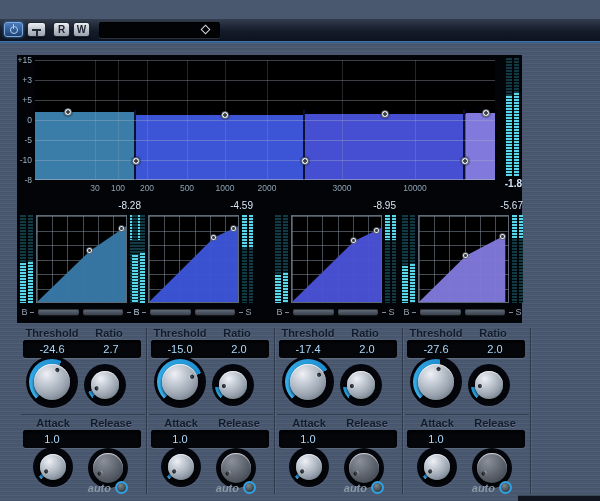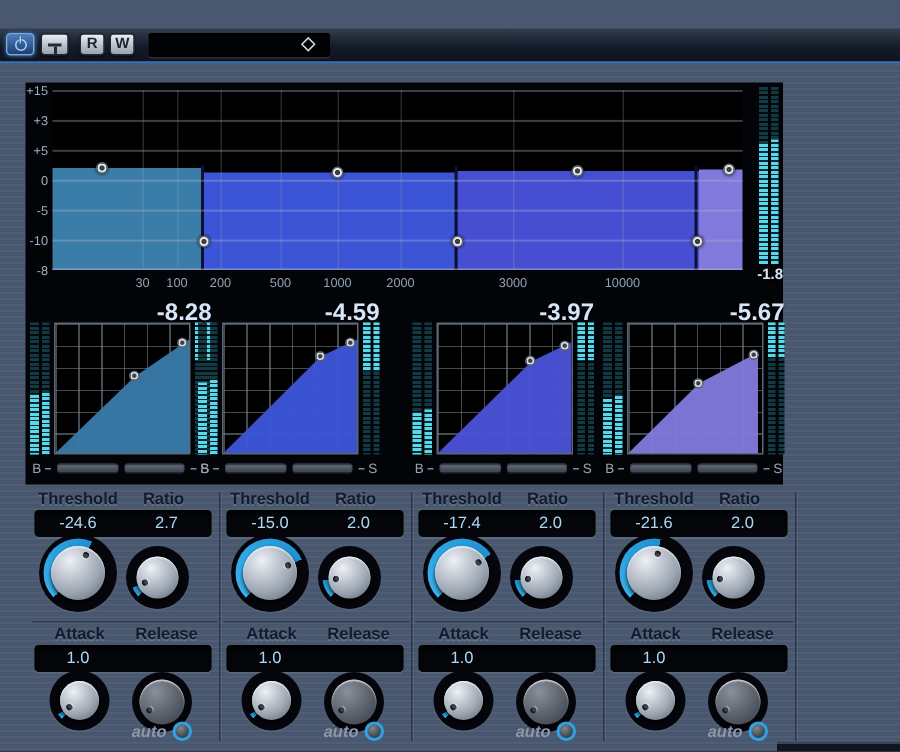--- a/index.html
+++ b/index.html
@@ -71,22 +71,22 @@
   .mlit{position:absolute;left:0;right:0;bottom:0;
     background:repeating-linear-gradient(to bottom,#59d8ec 0 2px,#0b2831 2px 3px);}
   .mlit-top{position:absolute;left:0;right:0;top:0;
     background:repeating-linear-gradient(to bottom,#59d8ec 0 2px,#0b2831 2px 3px);}
   #master-meter{left:489px;top:3px;width:13px;height:118px;}
   #master-value{left:455px;top:123px;width:50px;text-align:right;font-size:10px;
     font-weight:bold;color:#d6e6f8;text-shadow:0 1px 1px #000;}
 
   
   .cpanel{position:absolute;top:145px;width:121px;height:123px;}
-  .gr-label{position:absolute;right:0;top:0;width:60px;text-align:right;font-size:16px;
-    font-weight:bold;color:#d6e6f8;text-shadow:0 1px 1px #000;}
+  .gr-label{position:absolute;right:0;top:0;width:60px;text-align:right;font-size:10px;
+    font-weight:normal;color:#d6e6f8;text-shadow:0 1px 1px #000;}
   .cgrid{position:absolute;left:16px;top:15px;width:91px;height:88px;background:#000;
     border:1px solid #5d6974;
     background-image:repeating-linear-gradient(to right,rgba(125,137,150,.55) 0 1px,transparent 1px 15.2px),
                      repeating-linear-gradient(to bottom,rgba(125,137,150,.55) 0 1px,transparent 1px 14.6px);}
   .curvefill{position:absolute;left:0;top:0;right:0;bottom:0;opacity:.96;}
   .cdot{position:absolute;width:7px;height:7px;border-radius:50%;
     background:radial-gradient(circle,#3a3f46 0 1px,#e9ecef 2px);
     border:1px solid #59616b;}
   .cmeter-in{position:absolute;left:0;top:15px;width:13px;height:88px;}
   .cmeter-gr{position:absolute;left:110px;top:15px;width:11px;height:88px;}
@@ -268,21 +268,21 @@
         <span class="bslabel">B</span>
         <span class="bsdash"></span>
           <span class="bsbar"></span>
         <span class="bsbar"></span>
           <span class="bsdash"></span>
         <span class="bslabel">S</span>
       </div>
     </div>
 
     <div class="cpanel" style="left:258px">
-      <div class="gr-label">-3.97</div>
+      <div class="gr-label">-8.95</div>
       <div class="meter cmeter-in">
         <div class="mcol">
             <div class="mlit" style="height:32%"></div>
           </div>
         <div class="mcol">
             <div class="mlit" style="height:34%"></div>
           </div>
       </div>
       <div class="cgrid">
         <div class="curvefill" style="background:#4A52D6;clip-path:polygon(0% 100%,70% 29%,100% 14%,100% 100%)"></div>
@@ -467,21 +467,21 @@
         </span>
       </div>
     <div class="auto-label" style="left:58px;top:157px;width:34px">auto</div>
     <div class="auto-btn" style="left:96px;top:156px"></div>
   </div>
 
   <div class="ksec" style="left:403px">
     <div class="klabel" style="left:4px;width:58px;top:2px">Threshold</div>
     <div class="klabel" style="left:64px;width:52px;top:2px">Ratio</div>
     <div class="kdisplay" style="left:4px;top:15px;width:118px;height:18px"></div>
-    <div class="kval" style="left:4px;top:15px;width:58px">-21.6</div>
+    <div class="kval" style="left:4px;top:15px;width:58px">-27.6</div>
     <div class="kval" style="left:66px;top:15px;width:52px">2.0</div>
     <div class="housing" style="left:7px;top:31px;width:52px;height:52px"></div>
     <div class="ring" style="left:10px;top:34px;width:46px;height:46px;--arc:146deg"></div>
     <div class="knob" style="left:15px;top:39px;width:36px;height:36px">
         <span class="ptr" style="--a:11deg">
           <i></i>
         </span>
       </div>
     <div class="housing" style="left:65px;top:39px;width:42px;height:42px"></div>
     <div class="ring" style="left:68px;top:42px;width:36px;height:36px;--arc:39deg"></div>

